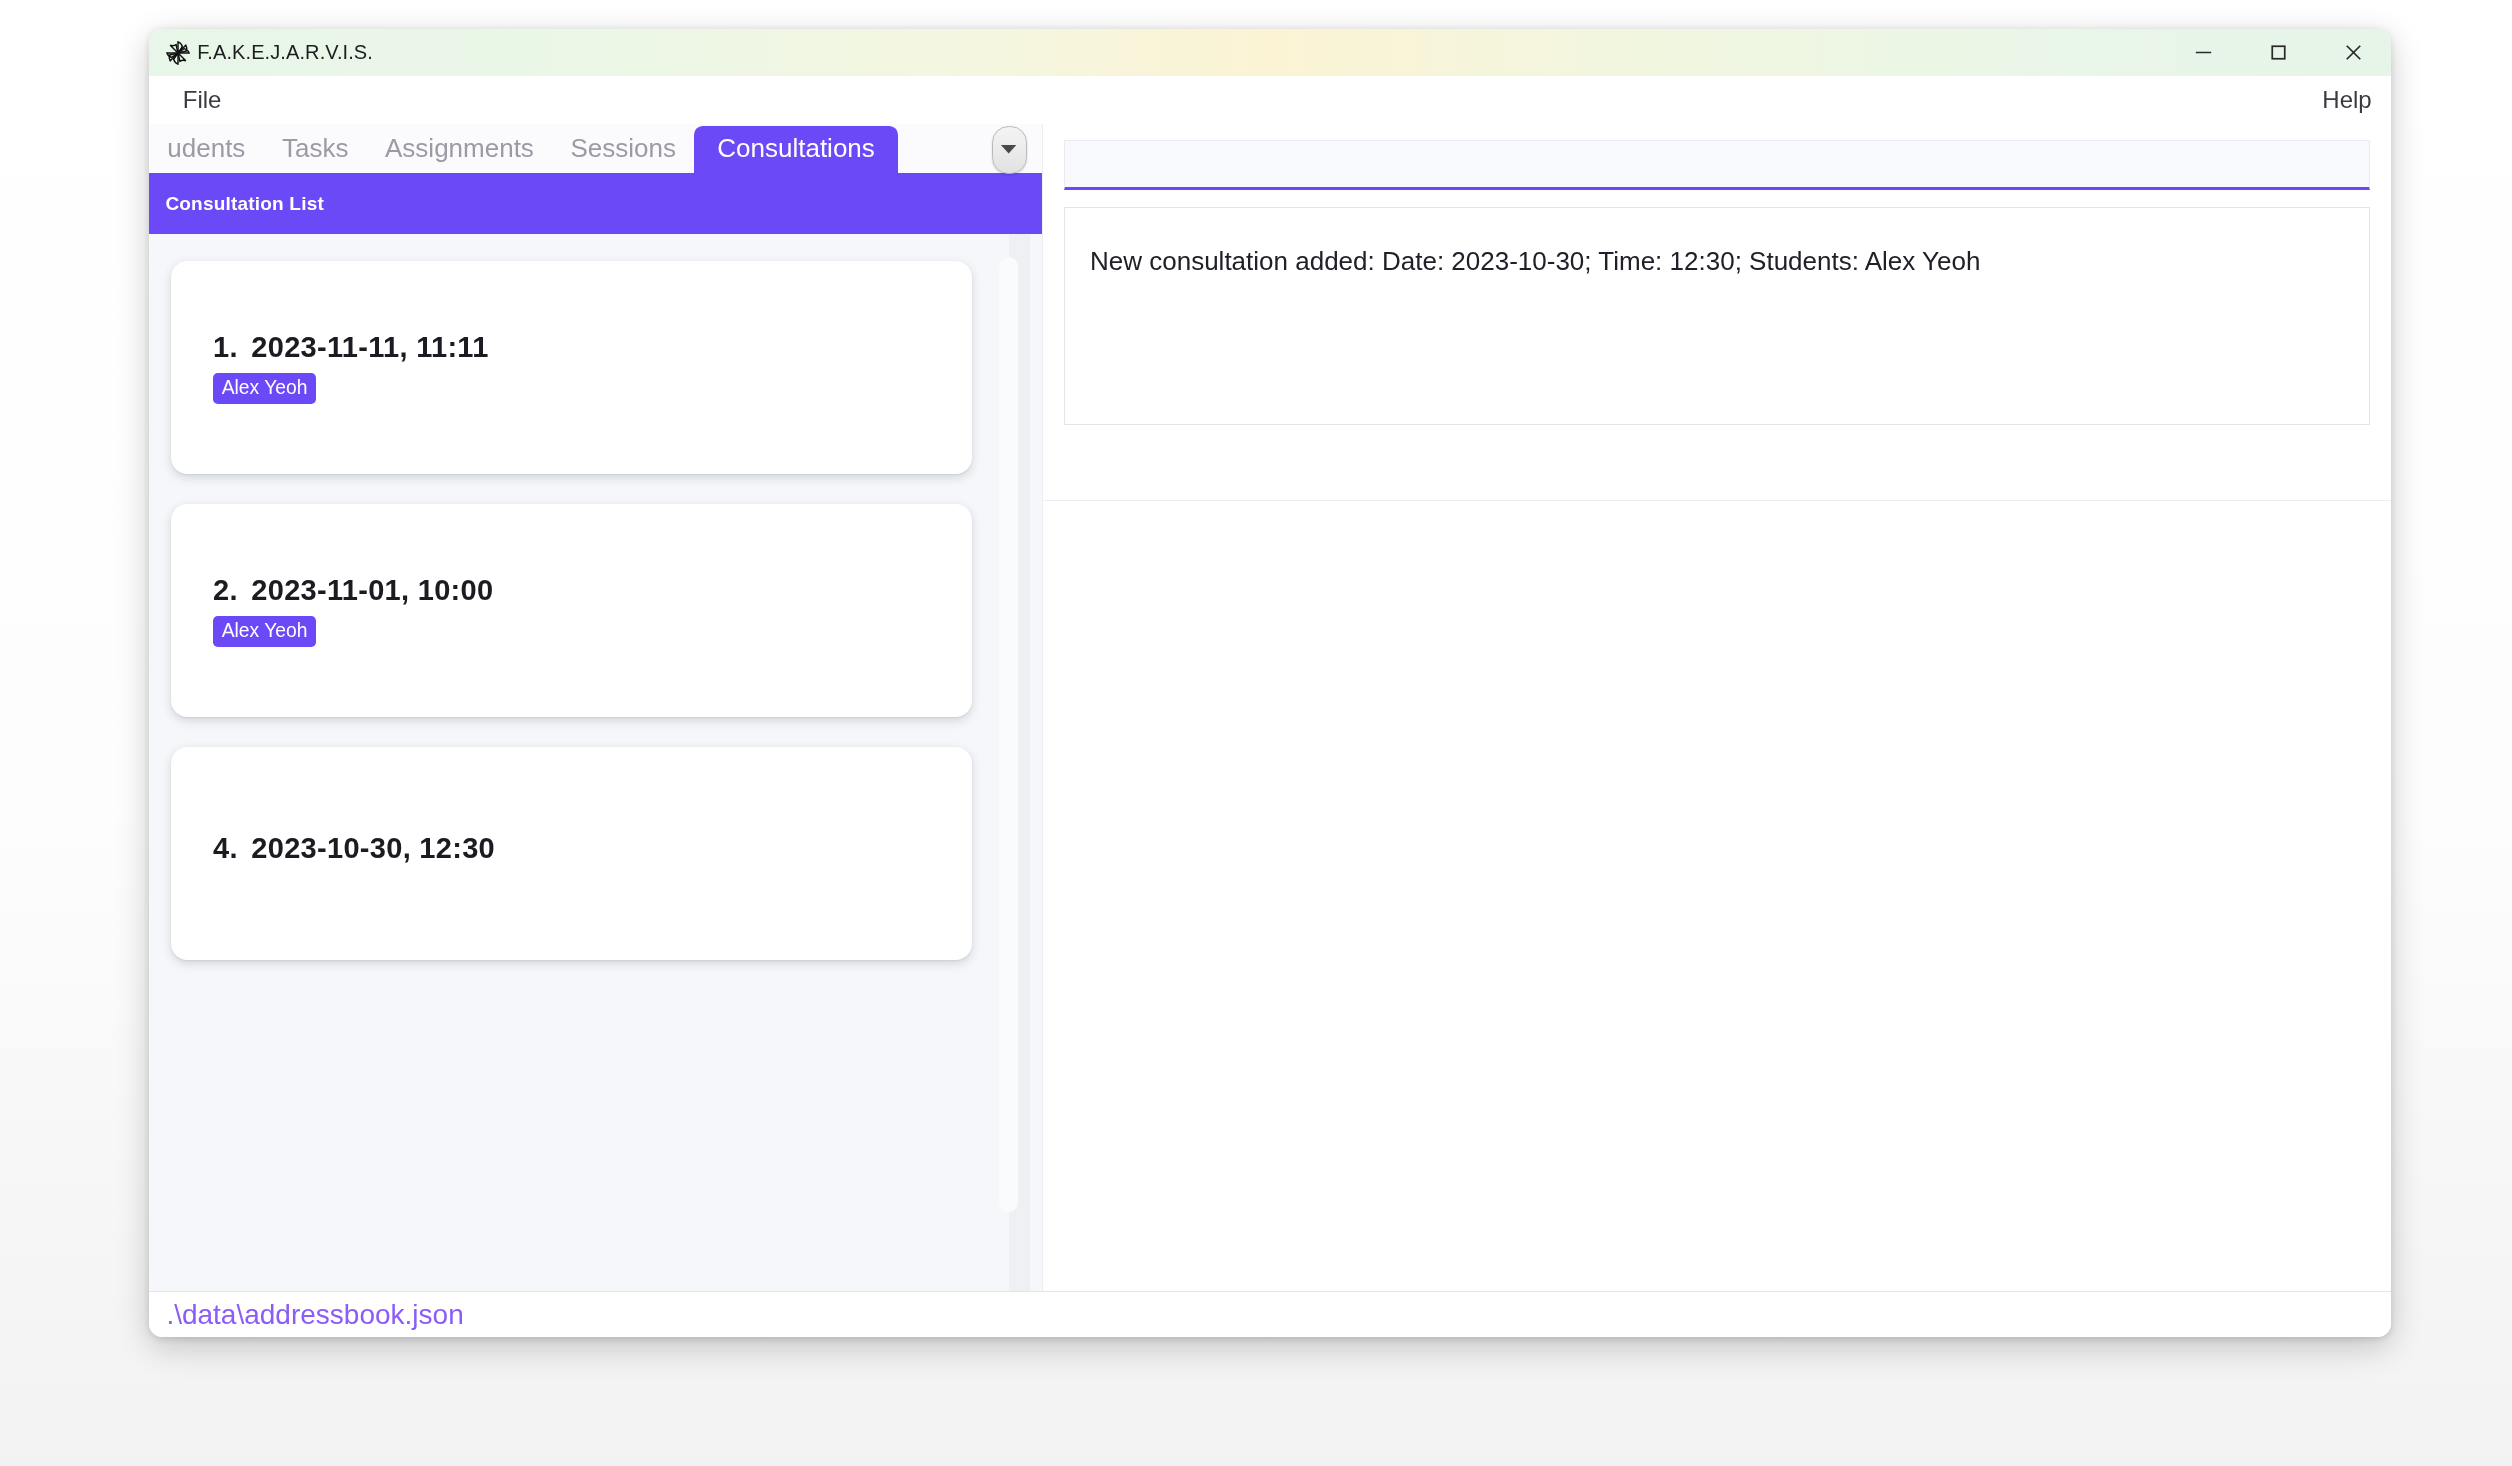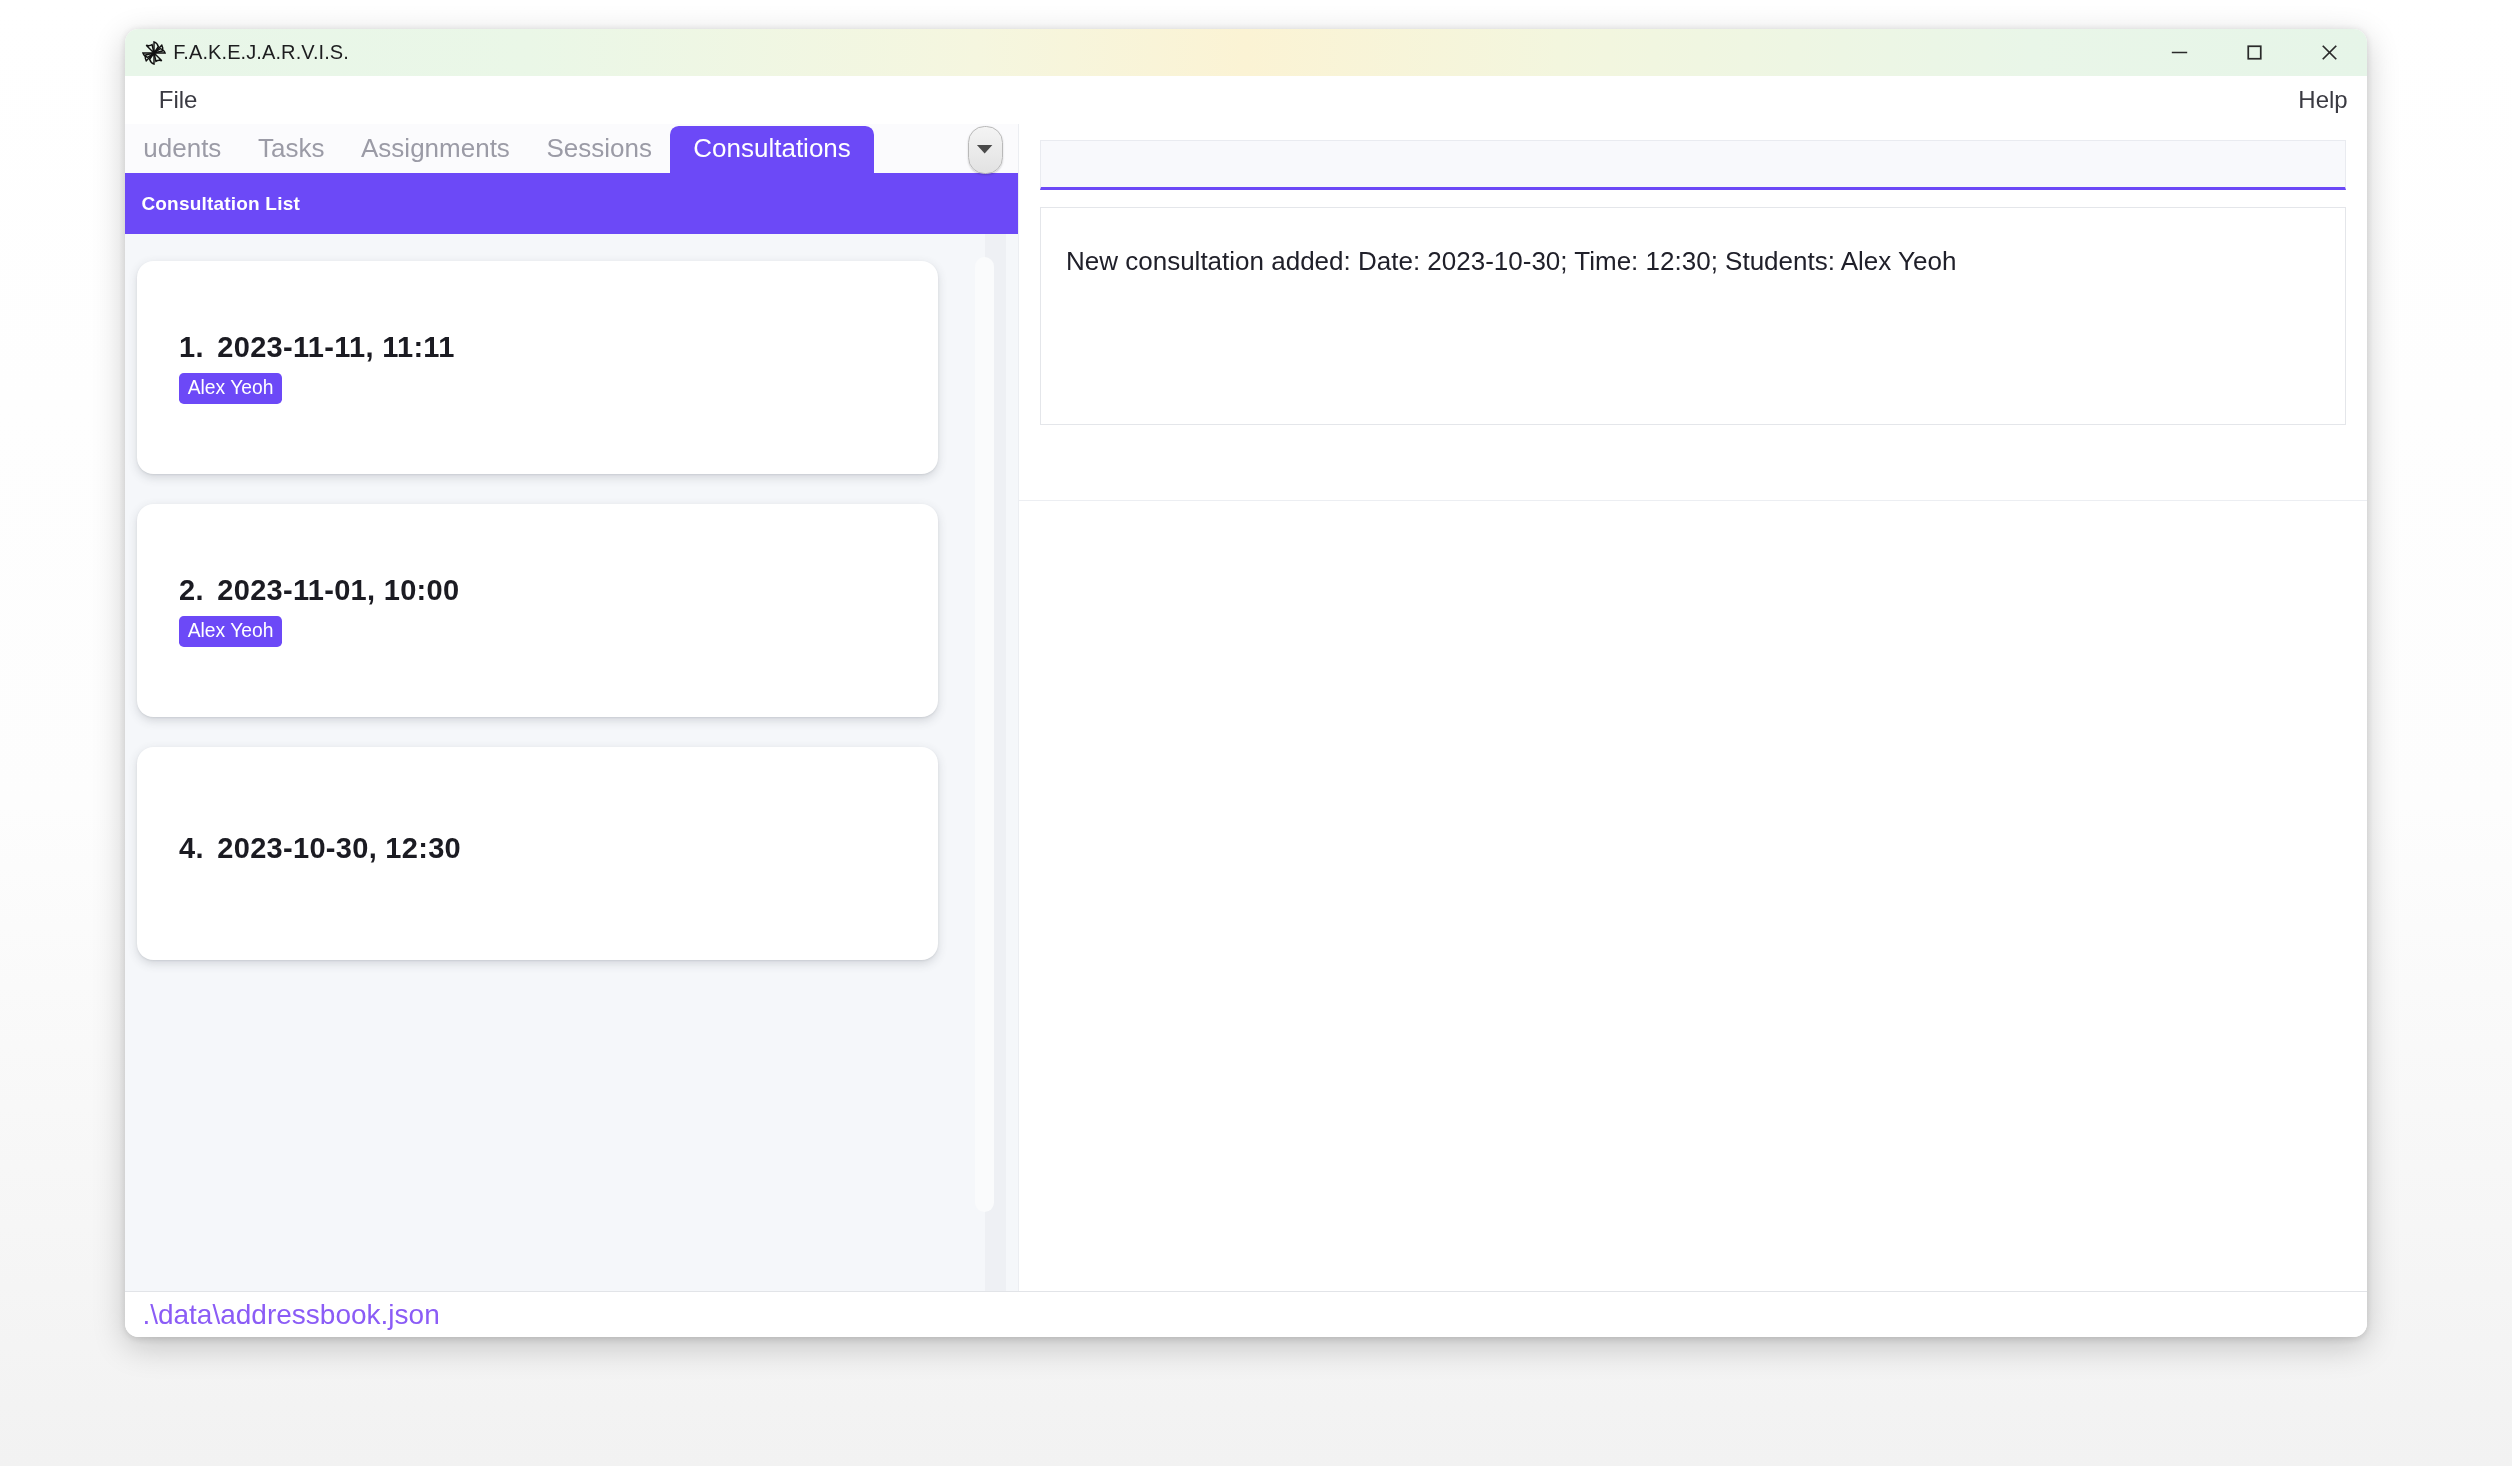--- a/index.html
+++ b/index.html
@@ -16,21 +16,21 @@
   #desktop {
     position: relative;
     width: 2512px;
     height: 1466px;
     background: linear-gradient(180deg,#ffffff 0%,#fdfdfd 55%,#f2f2f2 100%);
   }
 
   
   #app-window {
     position: absolute;
-    left: 125px;
+    left: 149px;
     top: 29px;
     width: 2242px;
     height: 1308px;
     border-radius: 13.5px;
     background: #ffffff;
     box-shadow: 0 9.6px 33px rgba(0,0,0,0.20), 0 1.9px 7.7px rgba(0,0,0,0.12);
     overflow: hidden;
     display: flex;
     flex-direction: column;
   }
@@ -172,21 +172,21 @@
   }
 
   .list-scroll-area {
     flex: 1 1 auto;
     position: relative;
     background: #f5f7fa;
     overflow: hidden;
     padding: 27px 0 0 0;
   }
   .cards {
-    padding: 0 0 0 12px;
+    padding: 0 0 0 22px;
     margin: 0;
     list-style: none;
   }
   .card {
     width: 801px;
     height: 213px;
     box-sizing: border-box;
     background: #ffffff;
     border-radius: 16.4px;
     box-shadow: 0 3.9px 9.6px rgba(60,64,80,0.17), 0 1px 1.9px rgba(60,64,80,0.10);

